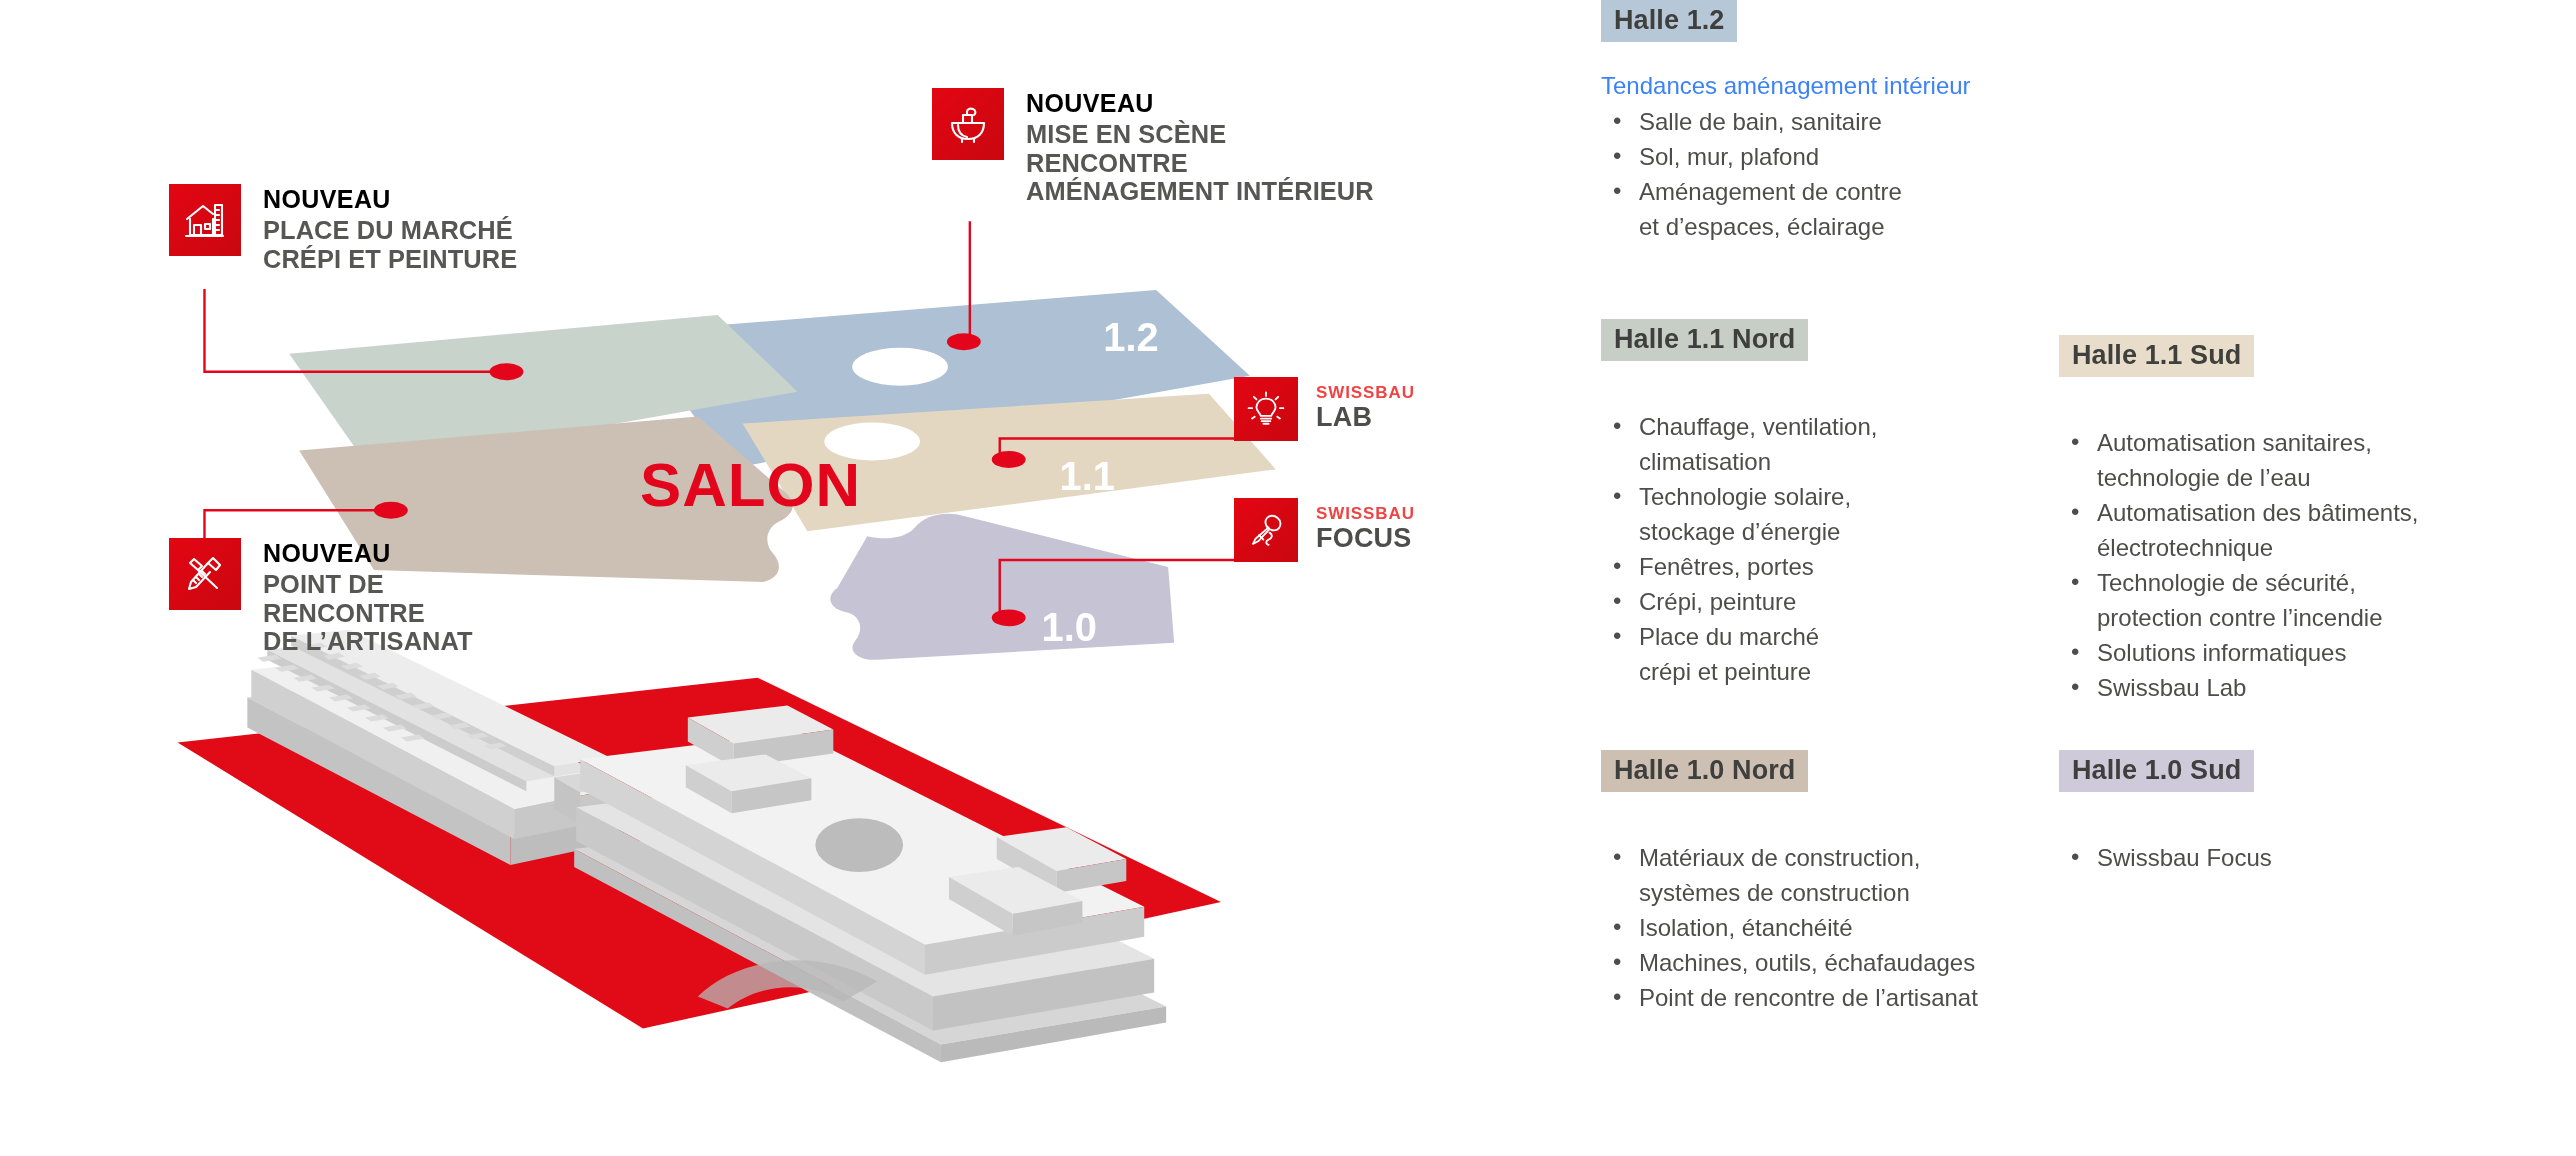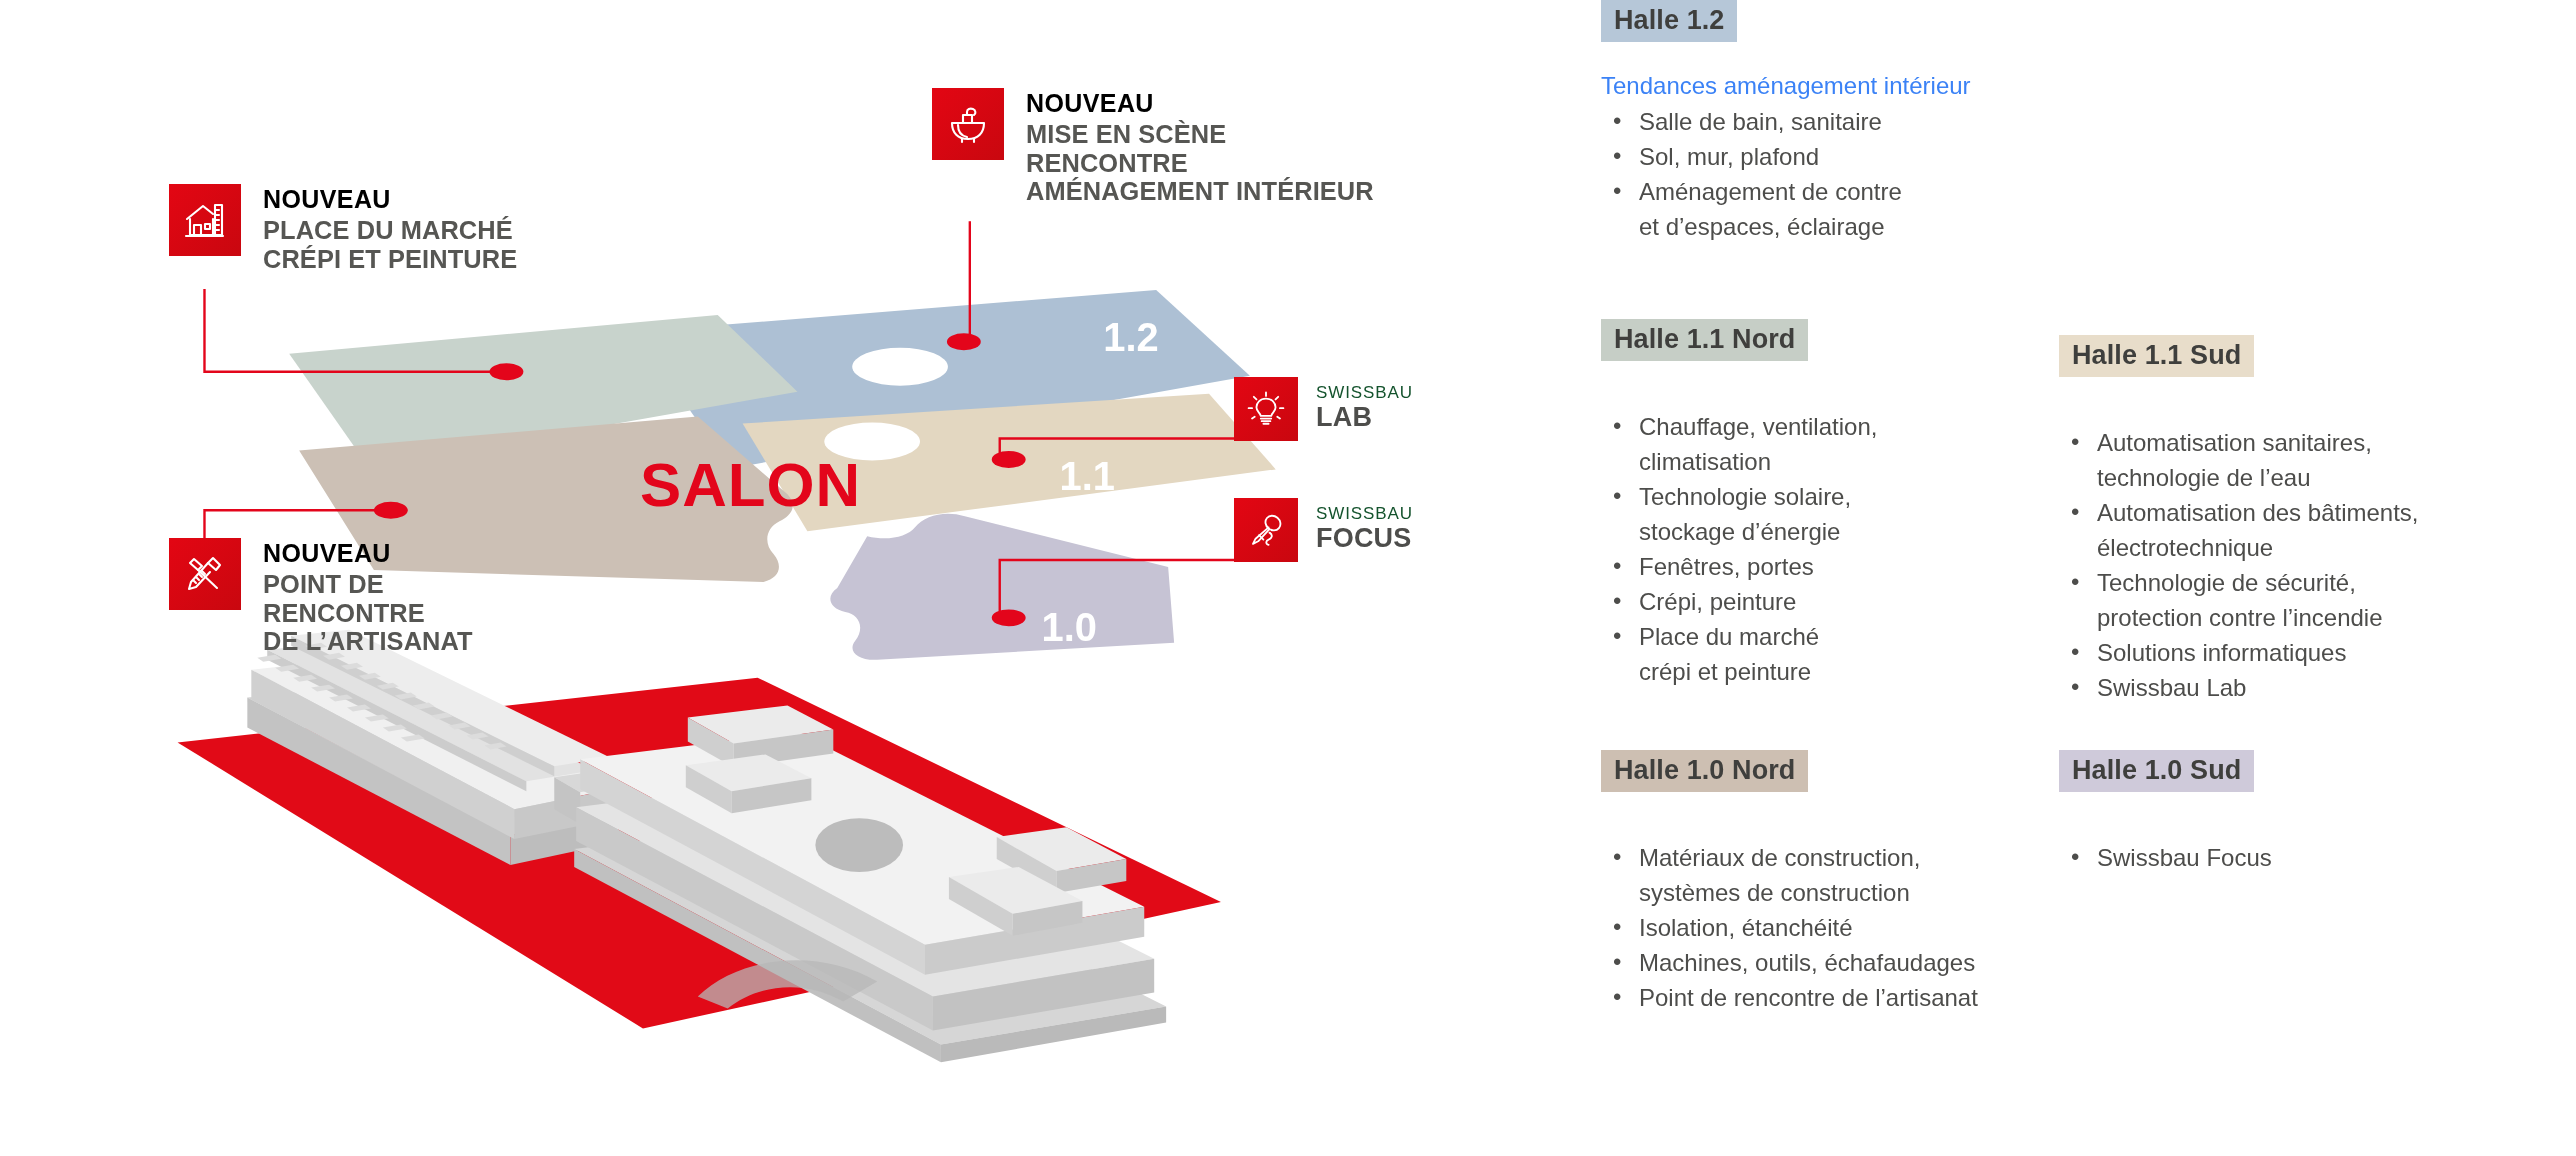--- a/index.html
+++ b/index.html
@@ -23,21 +23,21 @@
   .ico svg{display:block;}
   .ctext{padding-top:2px;white-space:nowrap;}
   .nouveau{
     color:#000000;font-size:25px;font-weight:bold;letter-spacing:0.4px;
     line-height:1.08;margin-bottom:3px;
   }
   .cmain{
     color:#565653;font-size:25.4px;font-weight:bold;letter-spacing:0.1px;
     line-height:1.13;
   }
-  .sbtop{color:#14532d;font-size:17px;font-weight:normal;letter-spacing:0.9px;line-height:1.15;}
+  .sbtop{color:#ef4444;font-size:17px;font-weight:bold;letter-spacing:0.9px;line-height:1.15;}
   .sbbig{color:#4d4d4b;font-size:27px;font-weight:bold;letter-spacing:0.2px;line-height:1.1;}
 
   
   #panel{position:absolute;left:1555px;top:0;width:1021px;height:1156px;}
   .block{position:absolute;}
   .badge{
     display:inline-block;padding:5px 13px 7px 13px;
     font-size:27px;font-weight:bold;color:#3f3f3d;letter-spacing:0.1px;
     line-height:1.12;
   }

